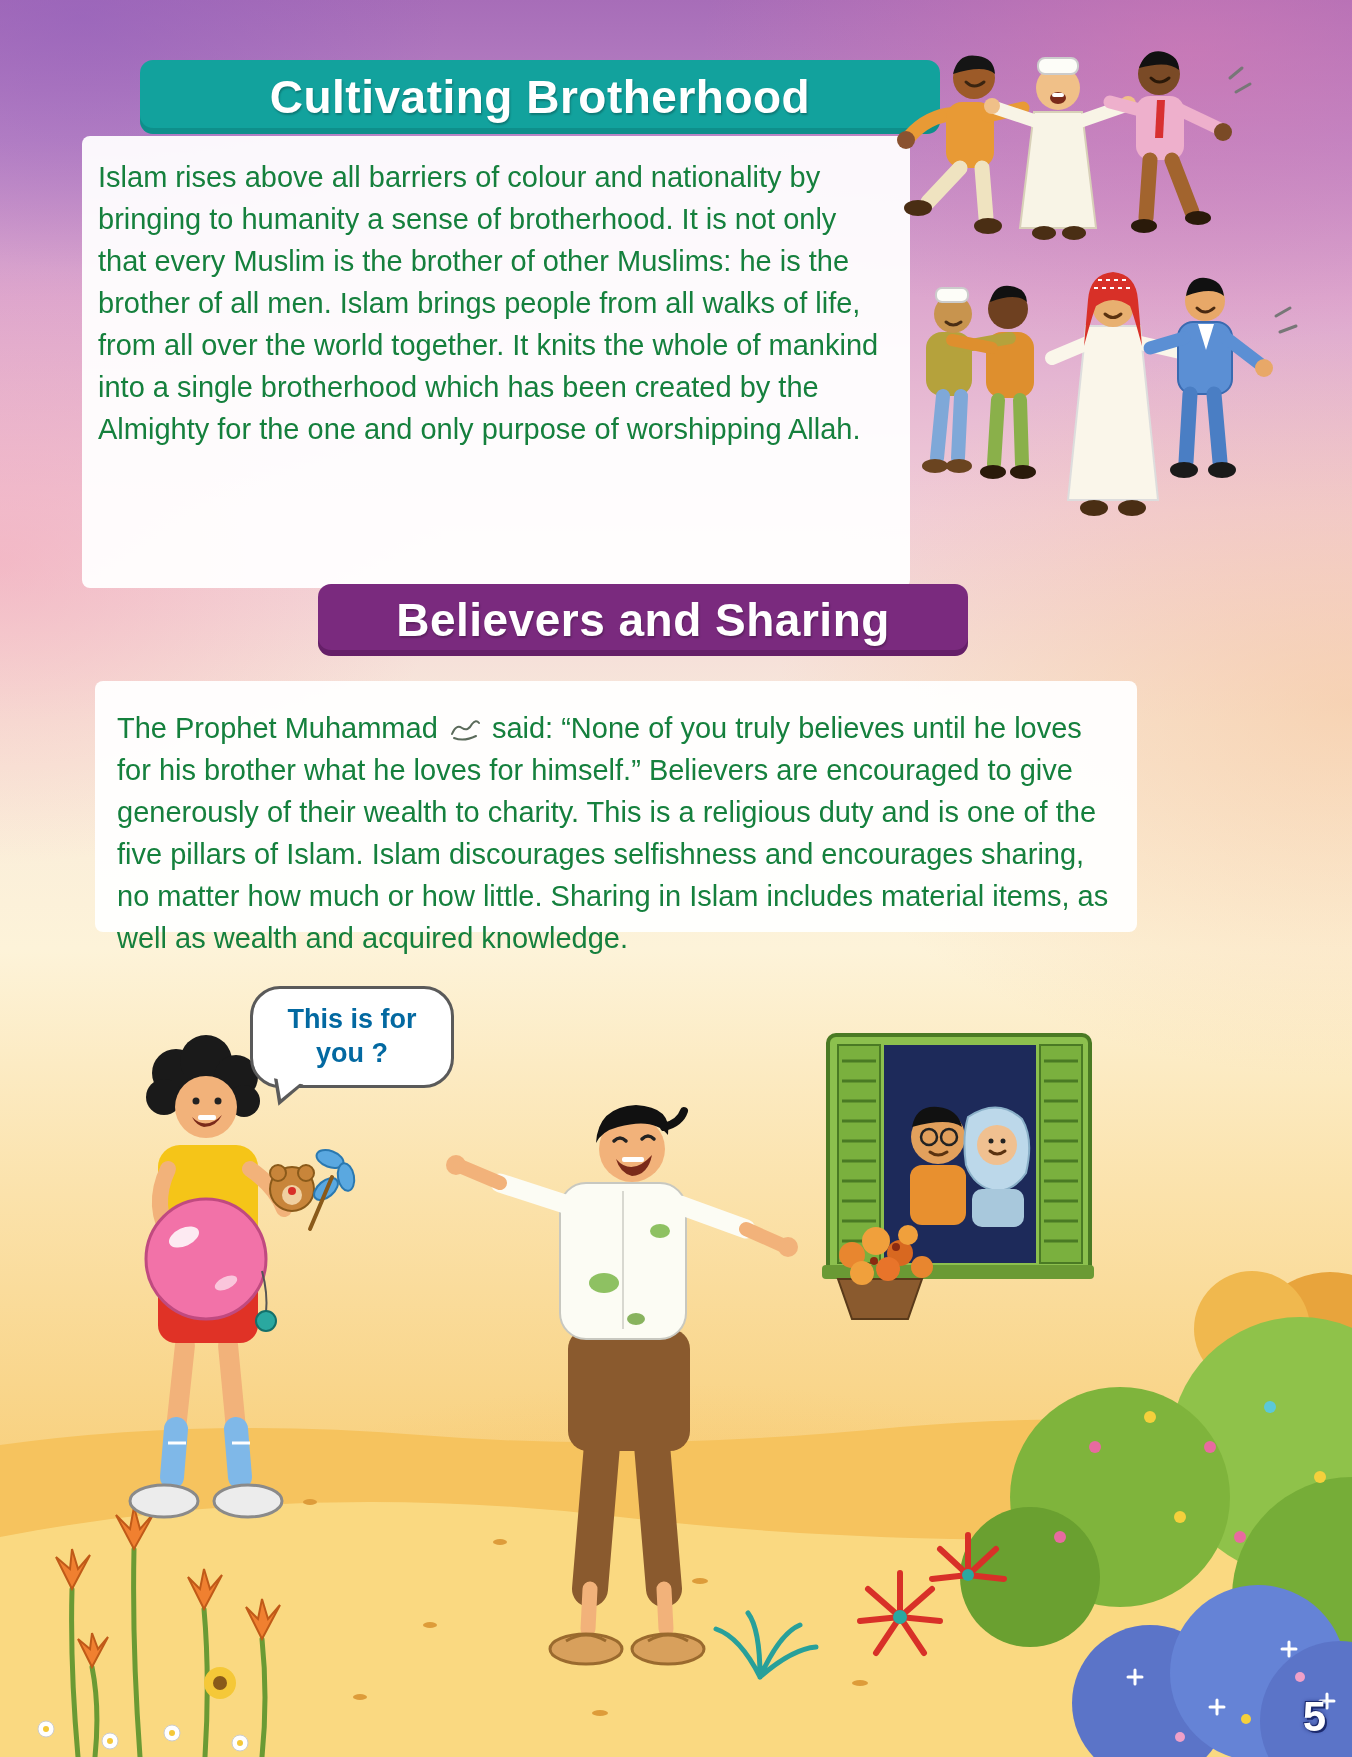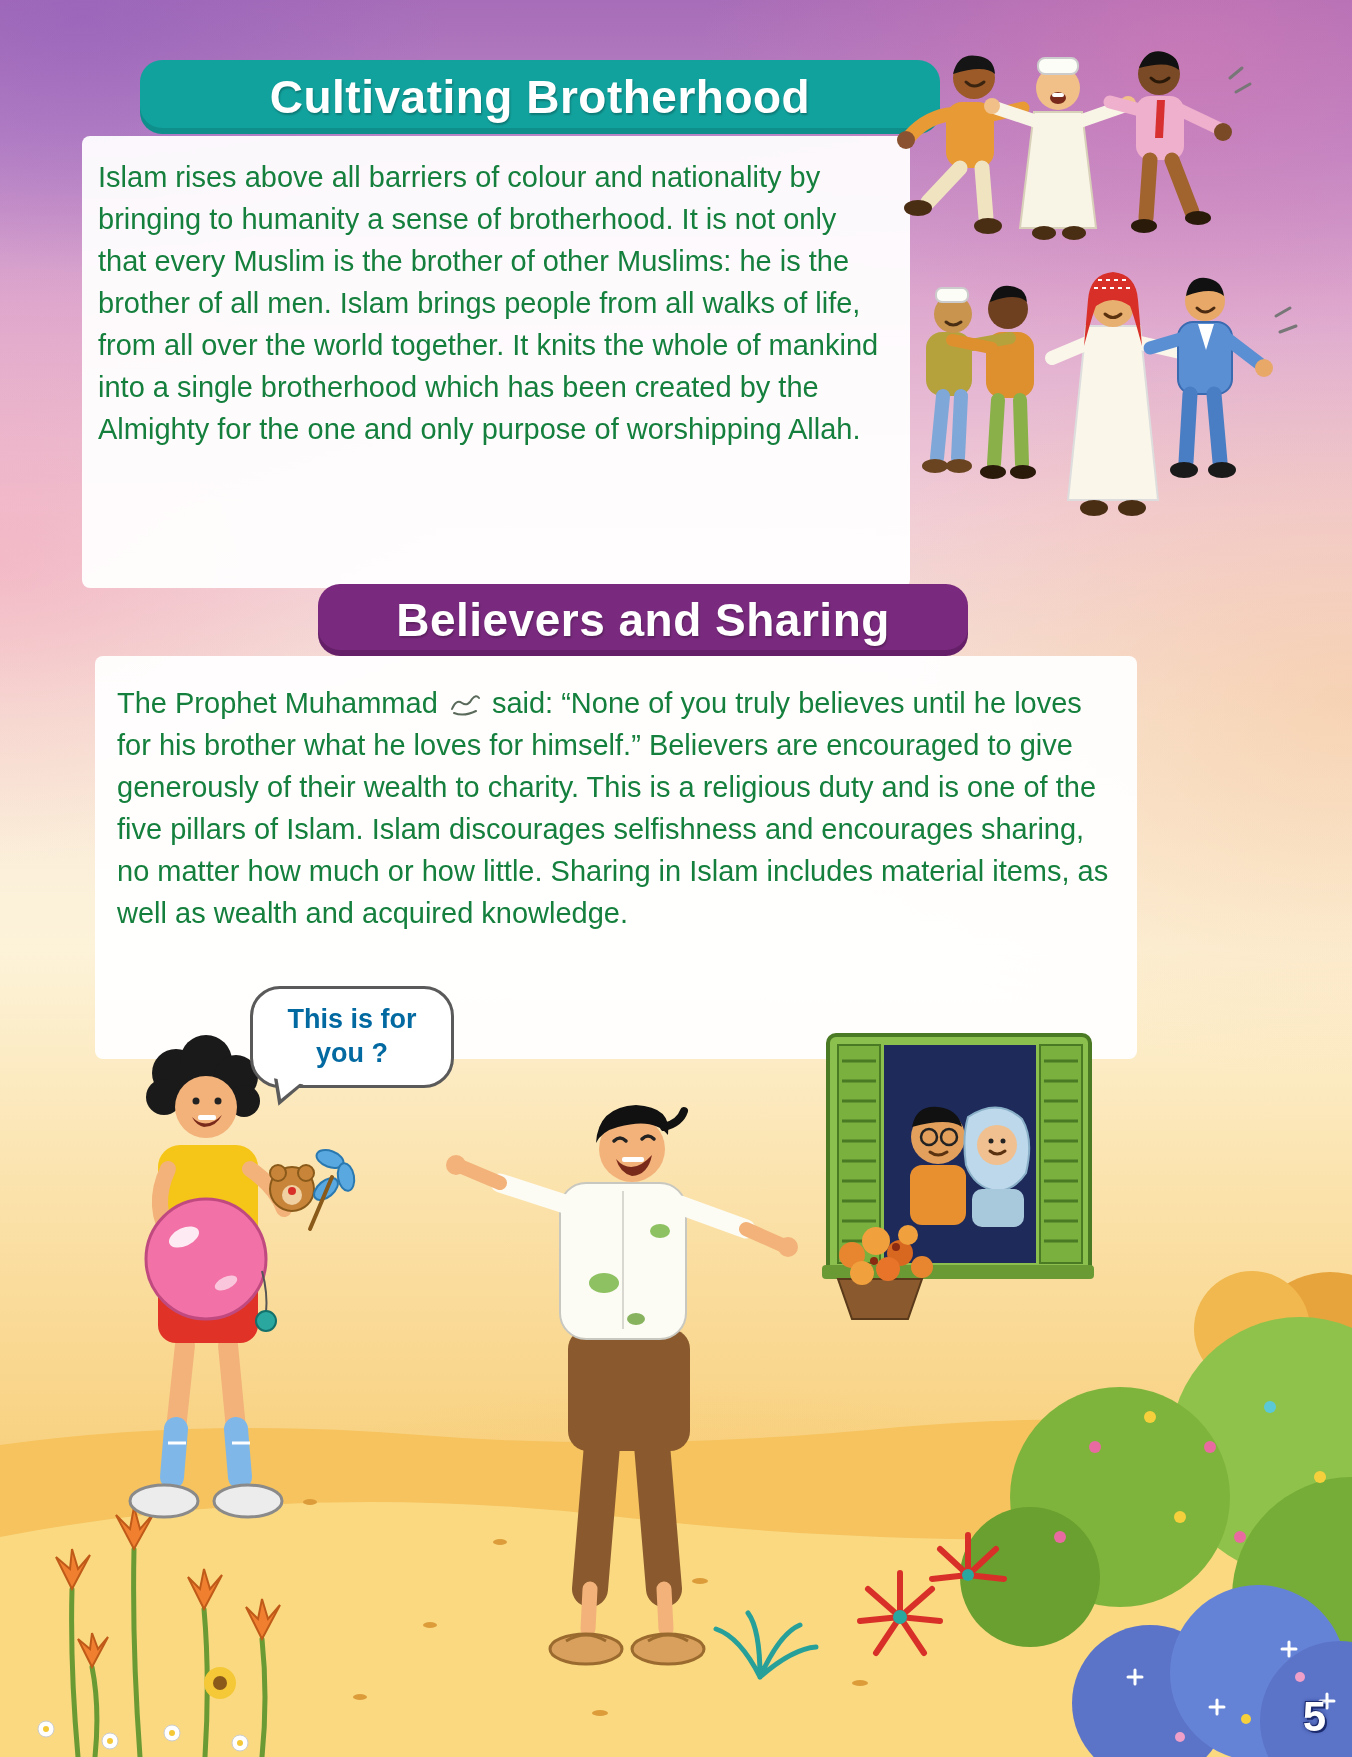--- a/index.html
+++ b/index.html
@@ -14,36 +14,36 @@
       radial-gradient(ellipse 700px 420px at 88% 3%, rgba(219,124,178,0.55), transparent 70%),
       radial-gradient(ellipse 520px 360px at 6% 1%, rgba(146,96,188,0.55), transparent 70%),
       radial-gradient(ellipse 620px 420px at 0% 32%, rgba(242,152,176,0.45), transparent 72%),
       radial-gradient(ellipse 800px 520px at 100% 40%, rgba(246,190,142,0.5), transparent 72%),
       radial-gradient(ellipse 900px 500px at 50% 100%, rgba(244,176,70,0.55), transparent 75%),
       linear-gradient(180deg,#a76db8 0%,#bb86c6 8%,#dda7ce 17%,#f1cdd8 29%,#f8e9da 41%,#fdf3d9 54%,#fbe2ab 68%,#f8d07d 84%,#f4bc55 100%);
   }
   .banner{
     position:absolute;display:flex;align-items:center;justify-content:center;
     color:#fff;font-weight:bold;font-size:46px;letter-spacing:0.5px;
-    border-radius:22px;text-shadow:1px 2px 2px rgba(0,0,0,0.25);
+    border-radius:13px;text-shadow:1px 2px 2px rgba(0,0,0,0.25);
   }
   .banner.teal{
     left:140px;top:60px;width:800px;height:74px;background:#12a29d;
     box-shadow:inset 0 -6px 0 rgba(0,60,60,0.18);
   }
   .banner.purple{
     left:318px;top:584px;width:650px;height:72px;background:#7a2a7e;
     box-shadow:inset 0 -6px 0 rgba(40,0,40,0.25);
   }
   .panel{
     position:absolute;background:rgba(255,255,255,0.94);border-radius:8px;
     color:#15803d;font-size:29px;line-height:1.45;
   }
   .panel.p1{left:82px;top:136px;width:828px;height:452px;padding:20px 24px 0 16px;box-sizing:border-box;}
-  .panel.p2{left:95px;top:656px;width:1042px;height:403px;padding:26px 26px 5px 22px;box-sizing:border-box;}
+  .panel.p2{left:95px;top:681px;width:1042px;height:251px;padding:26px 26px 5px 22px;box-sizing:border-box;}
   .panel p{margin:0;}
   .illu{position:absolute;}
   .illu.top-right{left:858px;top:16px;width:486px;height:552px;z-index:3;}
   .illu.scene{left:0;top:977px;width:1352px;height:780px;z-index:1;}
   .bubble{
     position:absolute;left:250px;top:986px;width:182px;z-index:5;
     background:#fff;border:3px solid #5a5a5a;border-radius:30px;
     padding:14px 8px;text-align:center;font-weight:bold;font-size:27px;color:#0369a1;
     line-height:1.25;
   }

